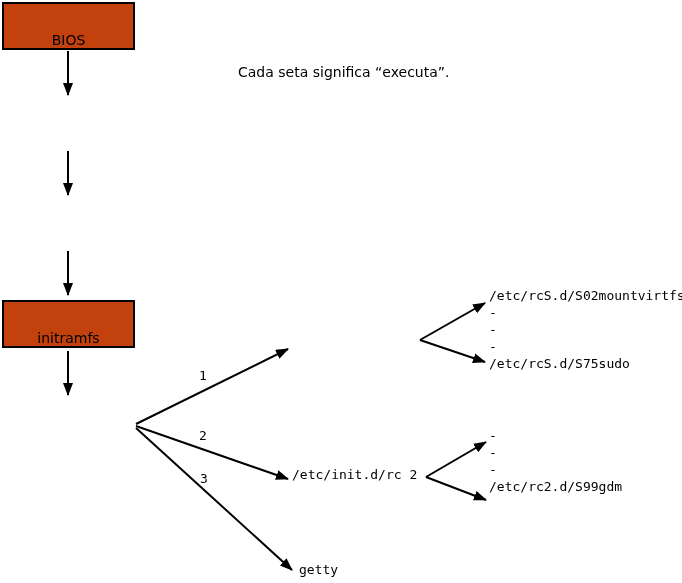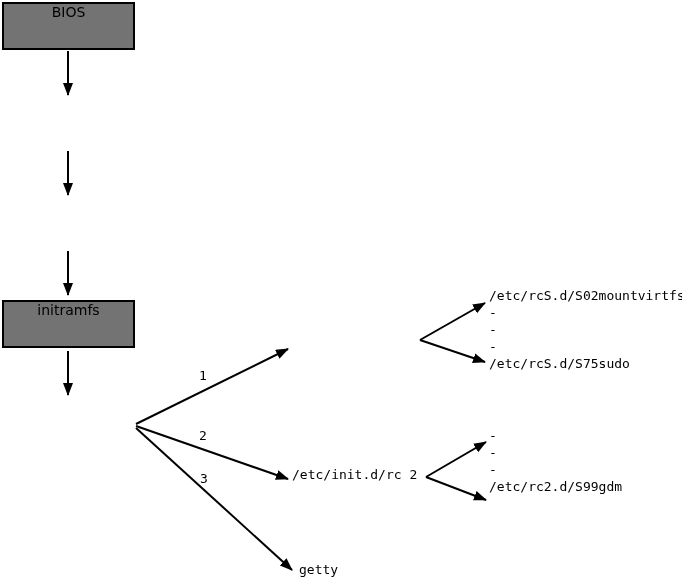--- a/index.html
+++ b/index.html
@@ -17,23 +17,23 @@
     position: absolute;
     left: 0; top: 0;
     width: 682px; height: 583px;
   }
   .box {
     position: absolute;
     left: 2px;
     width: 133px;
     height: 48px;
     border: 2px solid #000000;
-    background: #737373;
+    background: #c2410c;
     display: flex;
-    align-items: flex-start;
+    align-items: flex-end;
     justify-content: center;
     font-size: 14px;
   }
   .caption {
     position: absolute;
     left: 238px;
     top: 64px;
     font-size: 14px;
     white-space: nowrap;
   }
@@ -76,20 +76,21 @@
     <line x1="426" y1="477" x2="486" y2="500" stroke="#000000" stroke-width="2" marker-end="url(#ah)"></line>
   </svg>
 
   <div class="box" style="top:2px">
     <span>BIOS</span>
   </div>
   <div class="box" style="top:300px">
     <span>initramfs</span>
   </div>
 
+  <div class="caption">Cada seta significa “executa”.</div>
 
   <div class="mono" style="left:199px; top:368px">1</div>
   <div class="mono" style="left:199px; top:428px">2</div>
   <div class="mono" style="left:200px; top:471px">3</div>
 
   <div class="mono" style="left:292px; top:467px">/etc/init.d/rc 2</div>
   <div class="mono" style="left:299px; top:562px">getty</div>
 
   <div class="mono children" style="left:489px; top:287px">
     <div>/etc/rcS.d/S02mountvirtfs</div>

